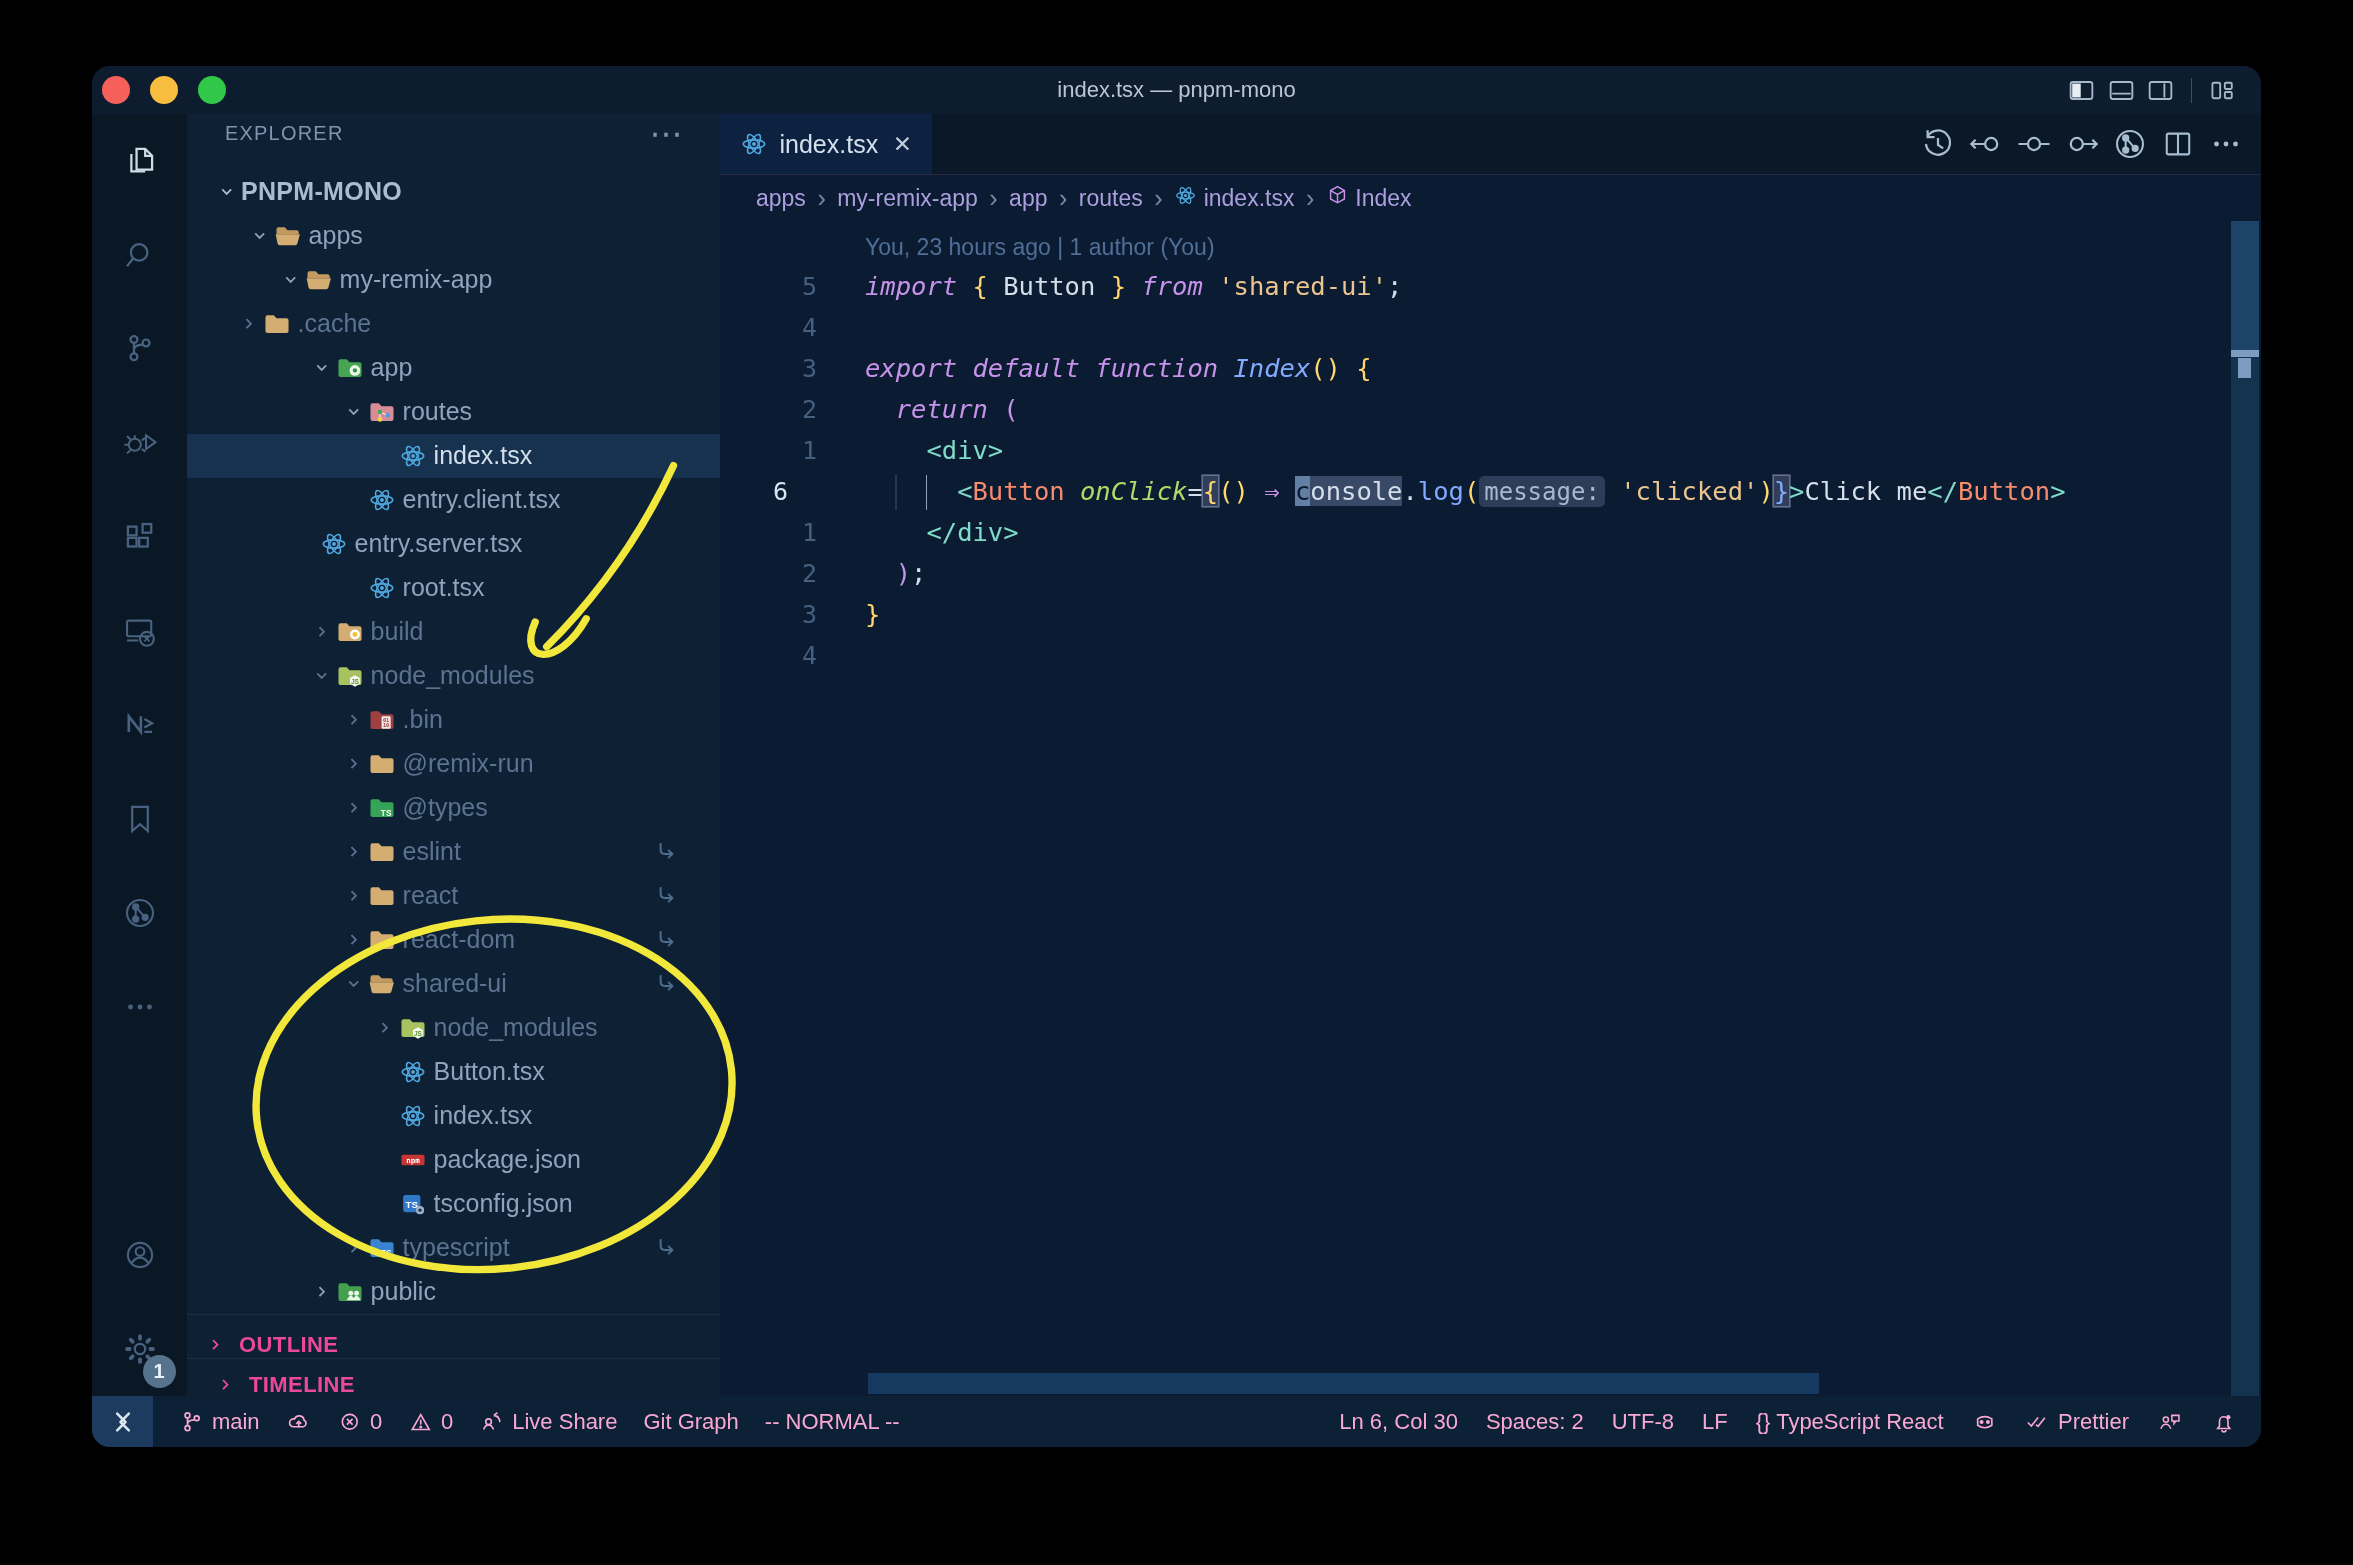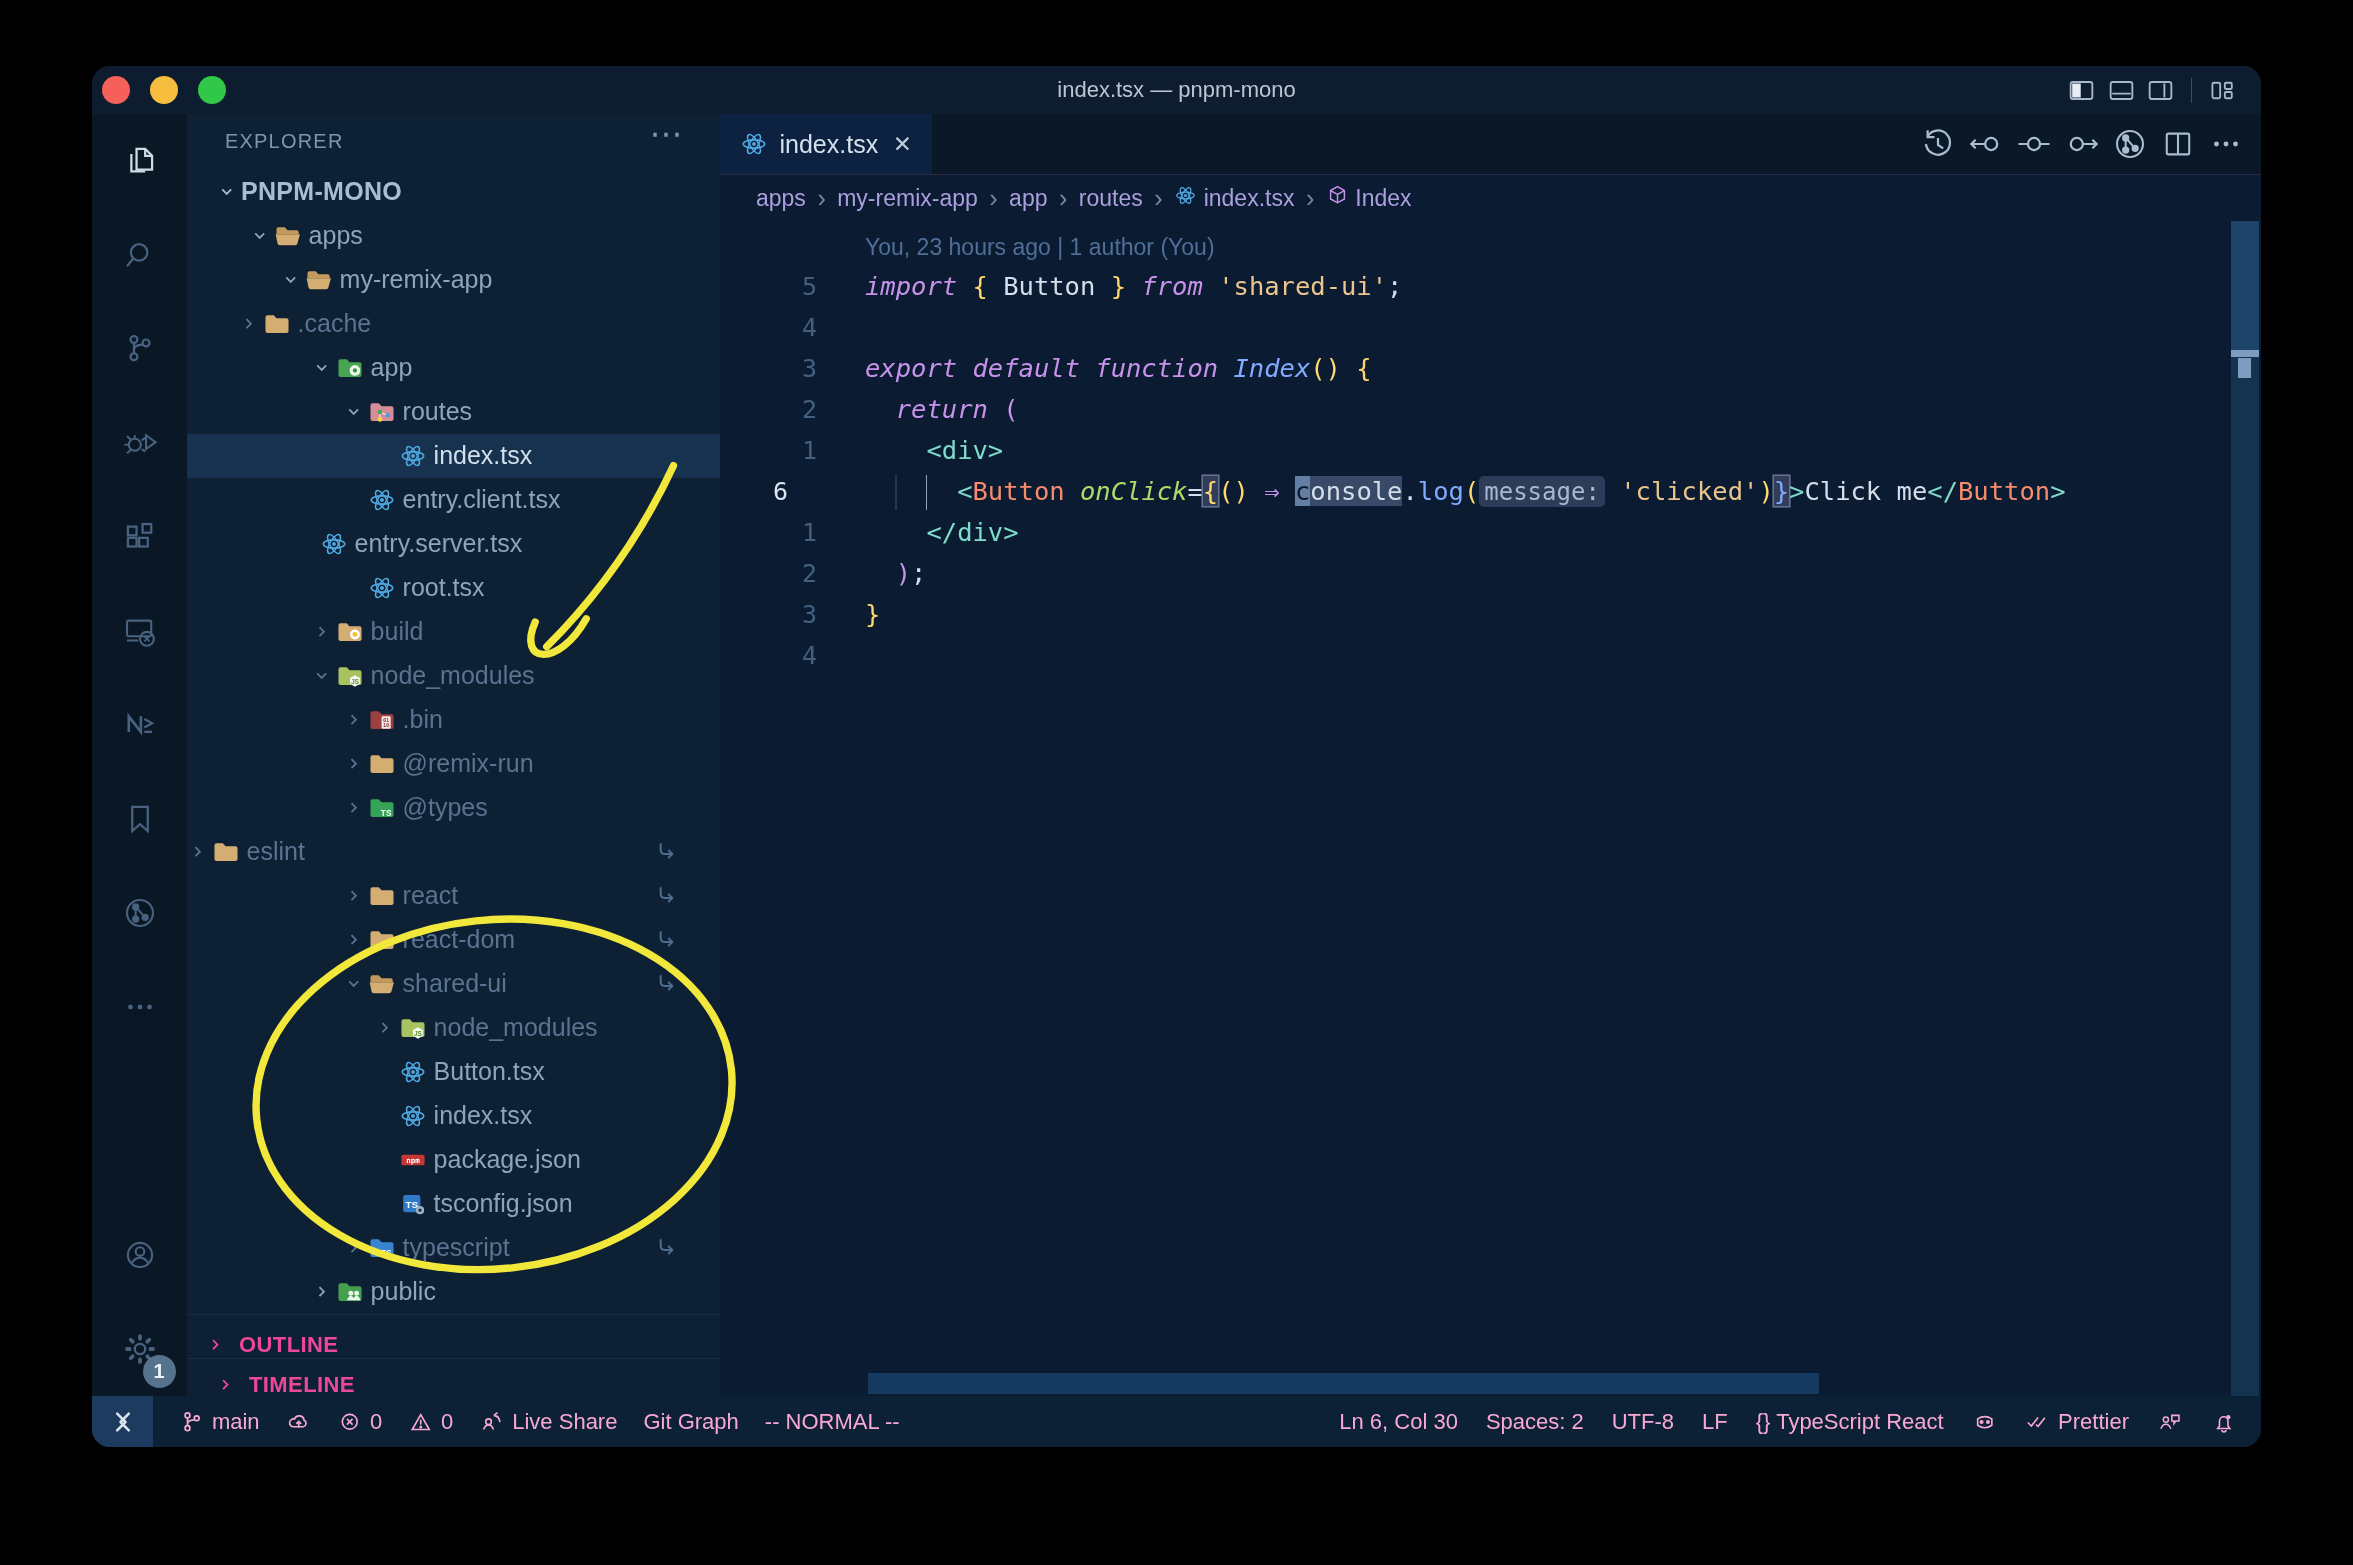--- a/index.html
+++ b/index.html
@@ -27,21 +27,21 @@
     color:#48627f; position:relative; cursor:pointer; }
   .abitem svg { width:38px; height:38px; display:block; }
   .abitem.active { color:#cfdce8; }
   .ab-bottom { margin-top:auto; }
   .ab-badge { position:absolute; right:11.5px; bottom:8.2px; width:33px; height:33px;
     border-radius:50%; background:#56738e; color:#eef3f8; font-size:20px; font-weight:700;
     display:flex; align-items:center; justify-content:center; }
 
   
   .sidebar { width:533px; background:#0e2034; display:flex; flex-direction:column; position:relative; }
-  .sb-header { height:46px; display:flex; align-items:flex-end; justify-content:space-between;
+  .sb-header { height:46px; display:flex; align-items:center; justify-content:space-between;
     padding:0 36px 0 38px; color:#7e95ac; font-size:20px; letter-spacing:1.2px; }
   .sb-header .dots { font-size:33px; letter-spacing:1.6px; cursor:pointer; color:#7e95ac; }
   .tree { margin-top:16.5px; }
   .trow { height:44px; display:flex; align-items:center; font-size:25px; color:#8ea4bc;
     cursor:pointer; position:relative; }
   .trow.dim { color:#5a7390; }
   .trow.sel { background:#17324e; color:#d3dfec; }
   .trow.root { font-weight:700; color:#a9bdd2; letter-spacing:0.3px; }
   .chev { width:25px; height:25px; flex:0 0 25px; display:flex; align-items:center; }
   .chev svg { width:21.4px; height:21.4px; }
@@ -485,21 +485,21 @@
               </svg>
             </span>
             <span class="ticon">
               <svg viewBox="0 0 34 34" style="font-size:30px">
                 <path d="M3 9 a2.5 2.5 0 0 1 2.5-2.5 h7.5 l3.5 3.5 h12 A2.5 2.5 0 0 1 31 12.5 v13 a2.5 2.5 0 0 1 -2.5 2.5 h-23 A2.5 2.5 0 0 1 3 25.5 z" fill="#35a457"></path>
                 <text x="22" y="27" font-size="10" text-anchor="middle" fill="#fff" font-weight="bold" font-family="Liberation Sans, sans-serif">TS</text>
               </svg>
             </span>
             <span class="tlabel">@types</span>
           </div>
-          <div class="trow dim" style="">
+          <div class="trow dim" style="padding-left:156px">
             <span class="chev">
               <svg viewBox="0 0 24 24" fill="none" stroke="currentColor" stroke-width="2">
                 <path d="M9.5 7 l5 5 -5 5"></path>
               </svg>
             </span>
             <span class="ticon">
               <svg viewBox="0 0 34 34">
                 <path d="M3 9 a2.5 2.5 0 0 1 2.5-2.5 h7.5 l3.5 3.5 h12 A2.5 2.5 0 0 1 31 12.5 v13 a2.5 2.5 0 0 1 -2.5 2.5 h-23 A2.5 2.5 0 0 1 3 25.5 z" fill="#d3ad72"></path>
               </svg>
             </span>

